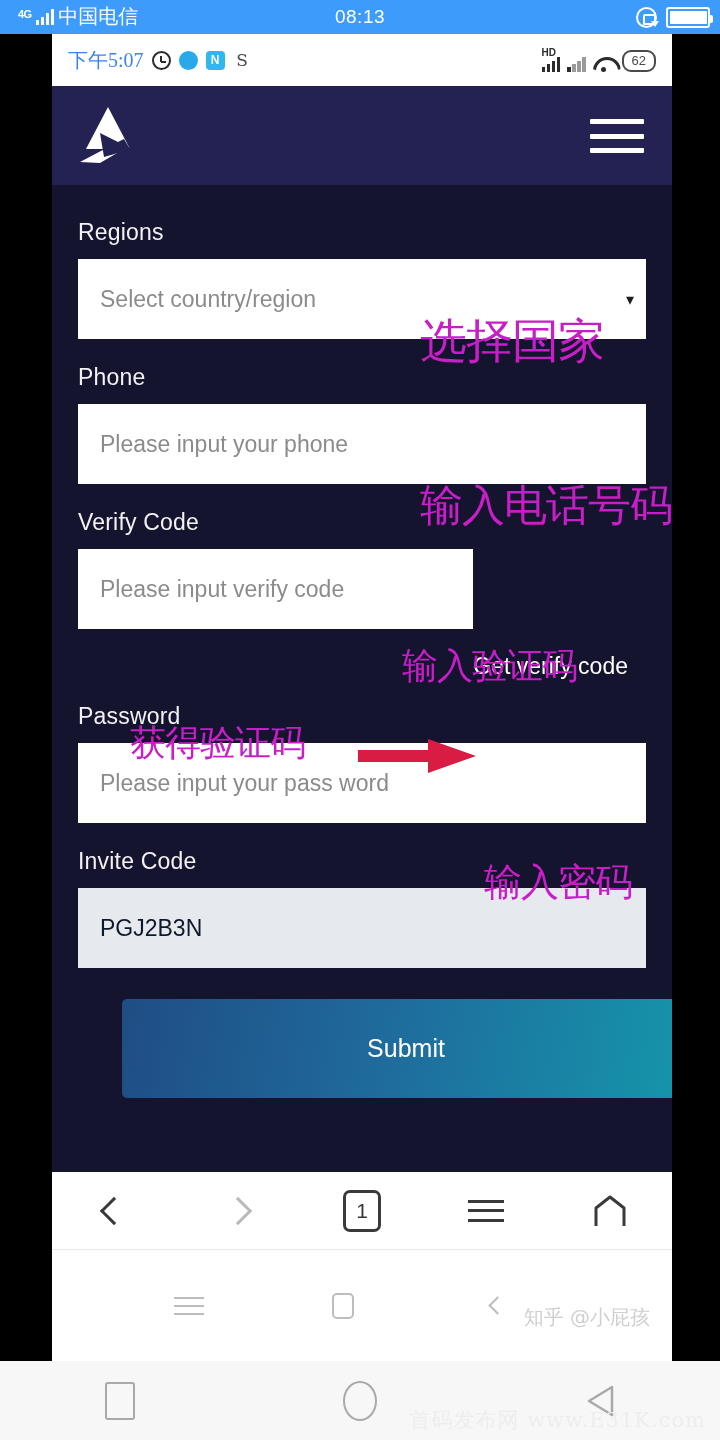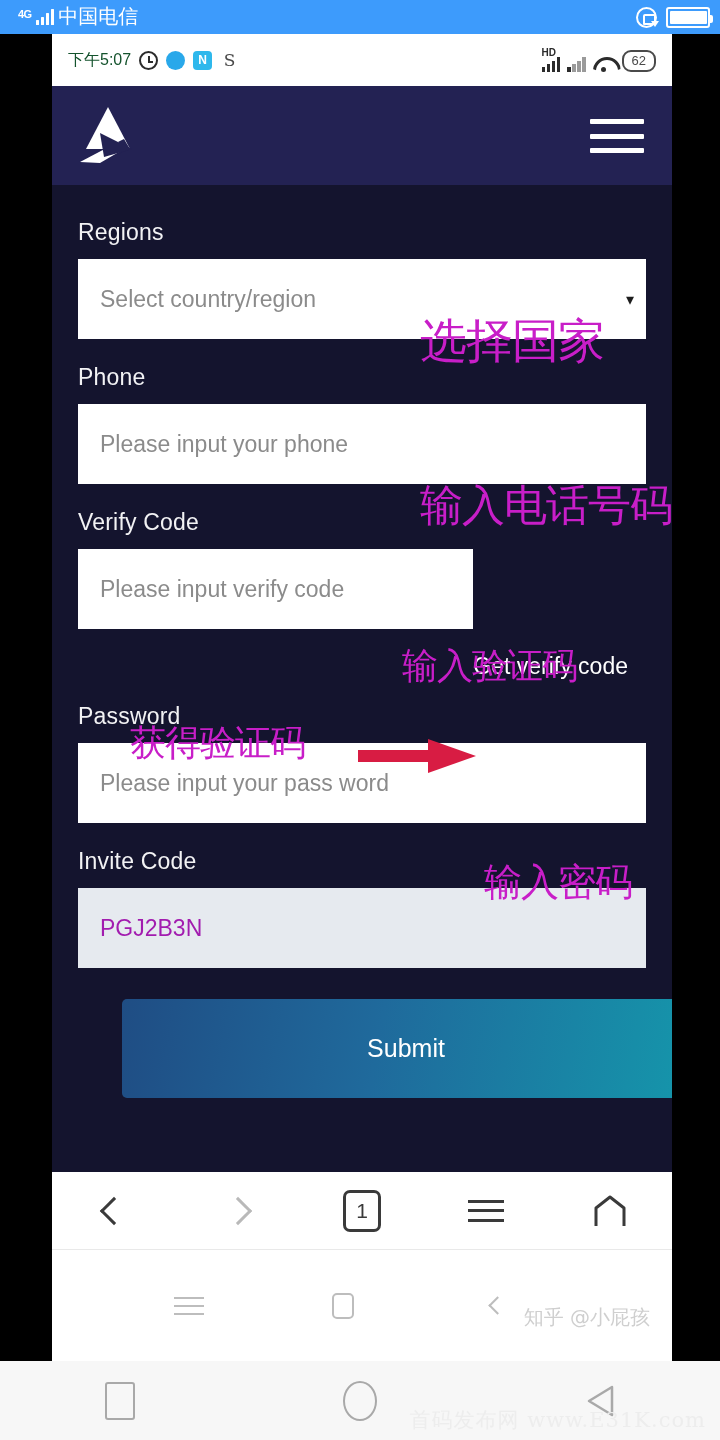--- a/index.html
+++ b/index.html
@@ -53,21 +53,21 @@
   
   .bezel-l { position: absolute; left: 0; top: 34px; width: 52px; height: 1327px; background: #000000; }
   .bezel-r { position: absolute; left: 672px; top: 34px; width: 48px; height: 1327px; background: #000000; }
 
   
   .phone { position: absolute; left: 52px; top: 34px; width: 620px; height: 1327px; background: #14142e; overflow: hidden; }
 
   
   .innerbar { height: 52px; background: #ffffff; display: flex; align-items: center; padding: 0 16px; }
   .ib-left { display: flex; align-items: center; gap: 8px; }
-  .ib-time { font-size: 16px; color: #14532d; font-family: Liberation Sans, sans-serif; }
+  .ib-time { font-size: 20px; color: #3b82f6; font-family: Liberation Serif, serif; }
   .ic-alarm { width: 19px; height: 19px; border: 2px solid #2b2b2b; border-radius: 50%; position: relative; }
   .ic-alarm::before { content:""; position:absolute; left:6.5px; top:3px; width:2px; height:6px; background:#2b2b2b; }
   .ic-alarm::after { content:""; position:absolute; left:7px; top:8px; width:5px; height:2px; background:#2b2b2b; }
   .ic-sq { width: 19px; height: 19px; border-radius: 4px; display: flex; align-items: center; justify-content: center; font-size: 12px; font-weight: bold; color: #fff; }
   .ic-tw { background: #29a8ea; border-radius: 50%; }
   .ic-n { background: #2eb8ec; }
   .ic-s { color: #4a4a4a; font-size: 17px; font-weight: normal; font-family: "DejaVu Serif", serif; }
   .ib-right { margin-left: auto; display: flex; align-items: flex-end; gap: 7px; }
   .hd-sig { display: flex; align-items: flex-end; position: relative; padding-top: 8px; }
   .hd-tag { position: absolute; top: -1px; left: 0; font-size: 10px; font-weight: bold; color: #2b2b2b; line-height: 1; }
@@ -94,21 +94,21 @@
   .hamburger { position: absolute; right: 28px; top: 33px; width: 54px; height: 34px; display: flex; flex-direction: column; justify-content: space-between; }
   .hamburger i { display: block; height: 5px; background: #ffffff; border-radius: 1px; }
 
   
   .form { padding: 34px 26px 0 26px; position: relative; }
   .flabel { color: #f2f2f4; font-size: 23px; margin-bottom: 13px; letter-spacing: 0.2px; }
   .field {
     background: #ffffff; height: 80px; display: flex; align-items: center;
     padding: 0 22px; font-size: 23px; color: #8b8b8b; position: relative;
   }
-  .field.disabled { background: #e6eaef; color: #a21caf; }
+  .field.disabled { background: #e6eaef; color: #0f172a; }
   .field.short { width: 395px; }
   .caret { position: absolute; right: 12px; top: 50%; transform: translateY(-50%); color: #1d1d1d; font-size: 16px; }
   .gap { height: 25px; }
 
   .getcode-row { height: 74px; display: flex; align-items: center; justify-content: flex-end; padding-right: 18px; }
   .getcode { color: #ffffff; font-size: 23px; }
 
   .submit {
     margin-top: 31px; height: 99px; width: 100%;
     background: linear-gradient(100deg, #1f4d84 0%, #1f6a9c 45%, #1596ab 100%);
@@ -180,20 +180,21 @@
     <div class="sysbar-left">
       <span class="net-label">4G</span>
       <span class="bars">
           <i></i>
           <i></i>
           <i></i>
           <i></i>
         </span>
       <span class="carrier">中国电信</span>
     </div>
+    <div class="sysbar-clock">08:13</div>
     <div class="sysbar-right">
       <span class="rotlock"></span>
       <span class="battery">
           <i></i>
         </span>
     </div>
   </div>
 
   <div class="bezel-l"></div>
   <div class="bezel-r"></div>

